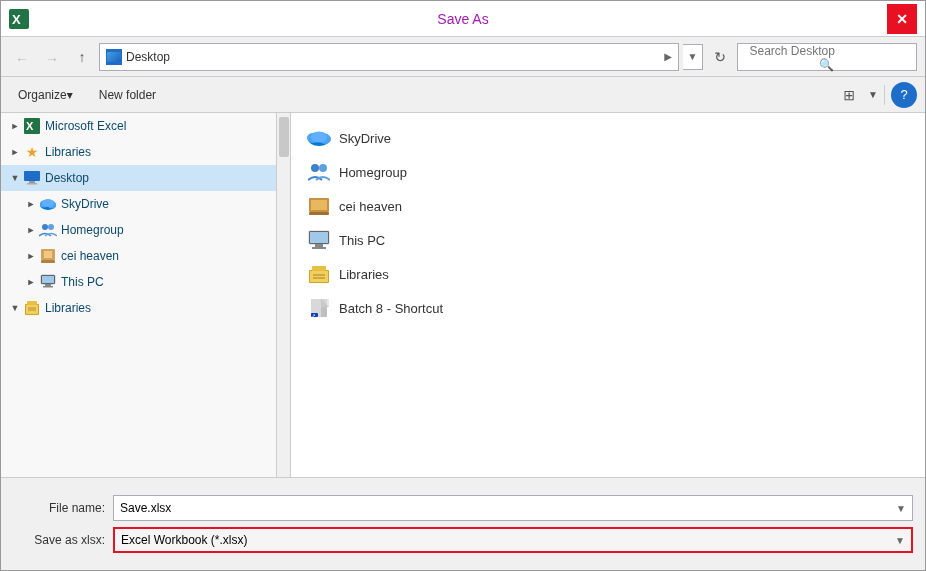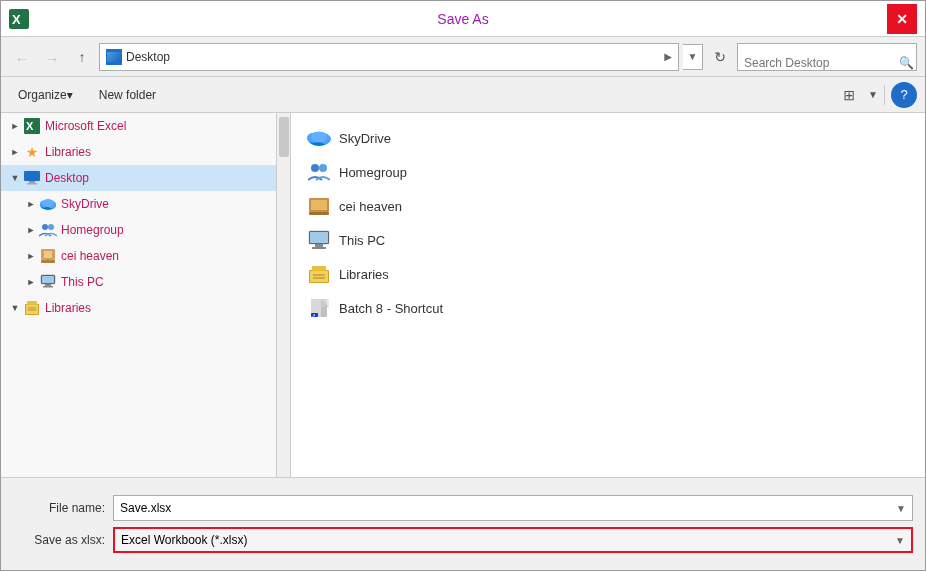--- a/index.html
+++ b/index.html
@@ -134,26 +134,27 @@
       display: flex;
       align-items: center;
       justify-content: center;
       color: #555;
       font-size: 14px;
       border-radius: 2px;
     }
 
     .search-bar {
       display: flex;
-      align-items: flex-end;
+      align-items: center;
       background: white;
       border: 1px solid #abadb3;
       height: 28px;
       width: 180px;
-      padding: 0 6px;
+      padding: 0 12px;
+      flex-direction: column;
     }
     .search-input {
       flex: 1;
       border: none;
       outline: none;
       font-size: 12px;
       color: #aaa;
       background: transparent;
     }
     .search-icon-btn {
@@ -255,21 +256,21 @@
       width: 18px;
       height: 18px;
       flex-shrink: 0;
       margin-right: 4px;
       display: flex;
       align-items: center;
       justify-content: center;
     }
     .tree-label {
       font-size: 12px;
-      color: #be185d;
+      color: #0c4a6e;
     }
     .tree-children { padding-left: 16px; }
 
     
     .file-panel {
       flex: 1;
       background: white;
       overflow-y: auto;
       padding: 8px 12px;
     }

